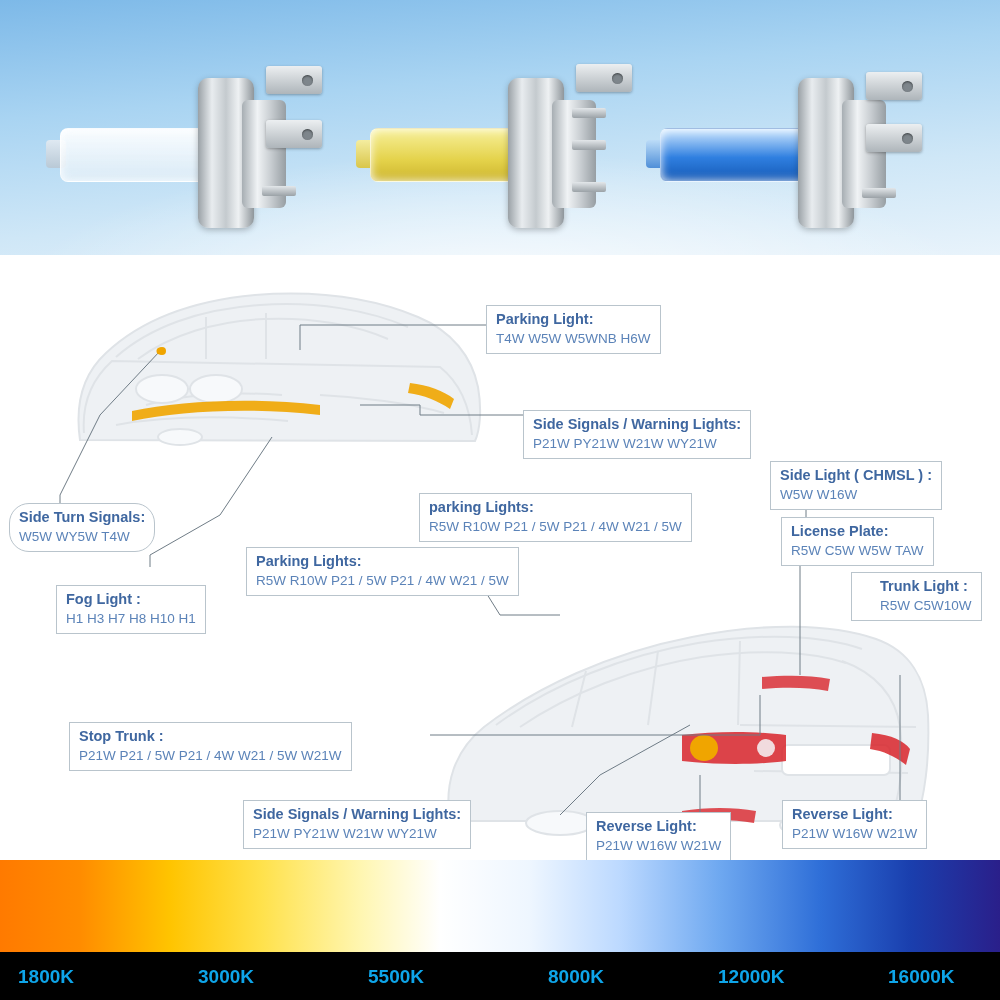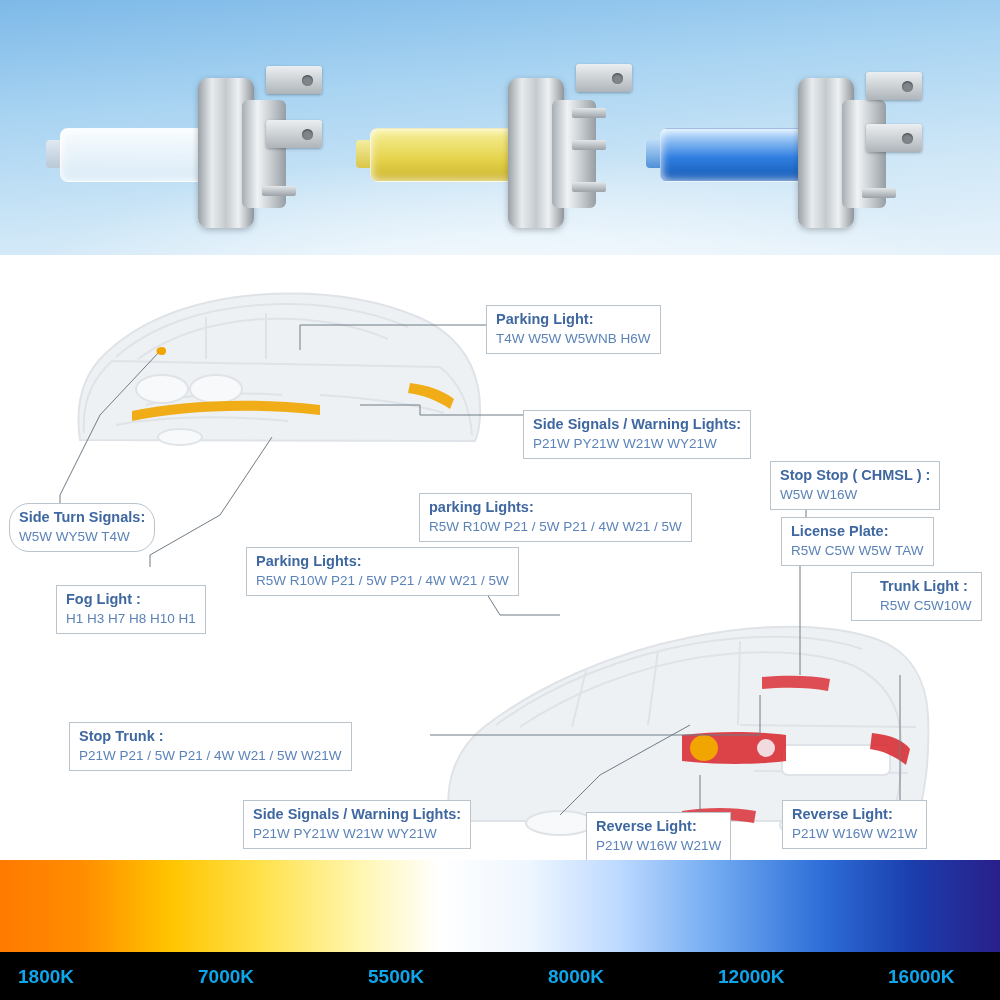--- a/index.html
+++ b/index.html
@@ -216,21 +216,21 @@
       <div class="t1">parking Lights:</div>
       <div class="t2">R5W R10W P21 / 5W P21 / 4W W21 / 5W</div>
     </div>
 
     <div class="callout" style="left:246px;top:292px;">
       <div class="t1">Parking Lights:</div>
       <div class="t2">R5W R10W P21 / 5W P21 / 4W W21 / 5W</div>
     </div>
 
     <div class="callout" style="left:770px;top:206px;">
-      <div class="t1">Stop Stop ( CHMSL ) :</div>
+      <div class="t1">Side Light ( CHMSL ) :</div>
       <div class="t2">W5W W16W</div>
     </div>
 
     <div class="callout" style="left:781px;top:262px;">
       <div class="t1">License Plate:</div>
       <div class="t2">R5W C5W W5W TAW</div>
     </div>
 
     <div class="callout" style="left:851px;top:317px;padding-left:28px;">
       <div class="t1">Trunk Light :</div>
@@ -256,21 +256,21 @@
       <div class="t1">Reverse Light:</div>
       <div class="t2">P21W W16W W21W</div>
     </div>
 
   </div>
 
   <div class="ktemp">
     <div class="kbar" id="kbar" style="background: linear-gradient(90deg, rgb(255, 122, 0) 0%, rgb(255, 140, 0) 8%, rgb(255, 196, 0) 17%, rgb(255, 225, 74) 26%, rgb(255, 246, 176) 36%, rgb(255, 255, 255) 44%, rgb(238, 246, 255) 53%, rgb(188, 217, 255) 62%, rgb(110, 168, 240) 72%, rgb(47, 111, 216) 82%, rgb(26, 63, 174) 91%, rgb(42, 31, 138) 100%);"></div>
     <div class="klabels" id="klabels">
         <span style="left: 18px;">1800K</span>
-        <span style="left: 198px;">7000K</span>
+        <span style="left: 198px;">3000K</span>
         <span style="left: 368px;">5500K</span>
         <span style="left: 548px;">8000K</span>
         <span style="left: 718px;">12000K</span>
         <span style="left: 888px;">16000K</span>
       </div>
   </div>
 
 </div>
 
 </body></html>

